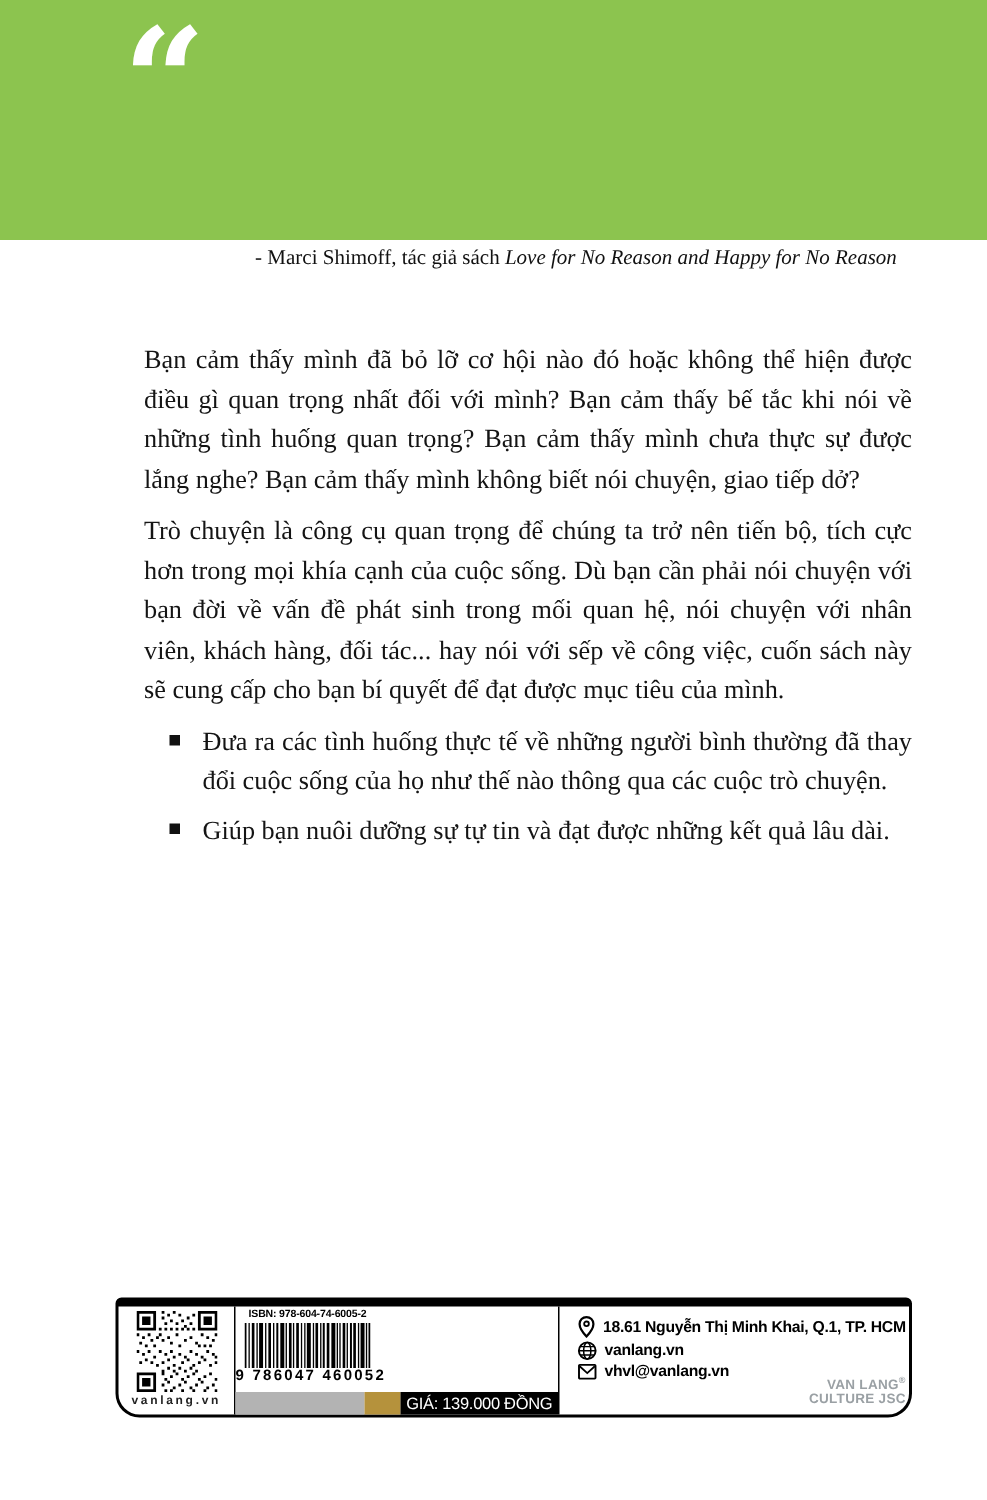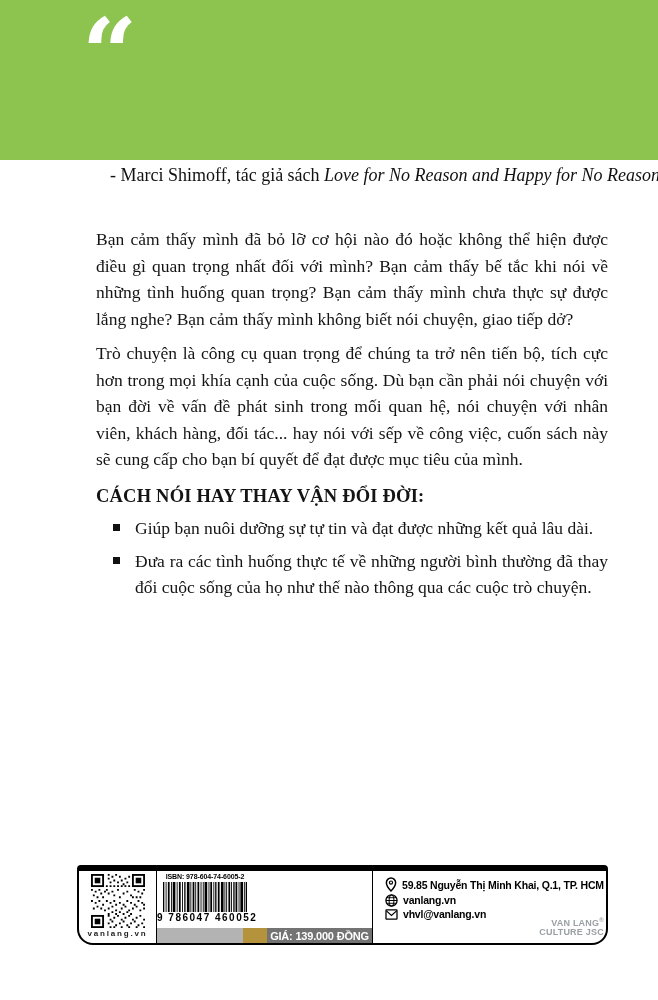--- a/index.html
+++ b/index.html
@@ -14,21 +14,21 @@
     position:absolute;left:82px;top:24px;color:#ffffff;
     font-family:"DejaVu Serif", serif;font-weight:bold;
     font-size:96px;line-height:60px;letter-spacing:-4px;
   }
   .quote-text{
     position:absolute;left:138px;top:26px;width:484px;
     color:#ffffff;font-style:italic;font-size:19.5px;line-height:33px;
   }
   .attribution{
     position:absolute;left:0;top:165px;width:658px;box-sizing:border-box;
-    padding-left:110px;text-align:center;font-size:18px;color:#111;
+    padding-left:110px;text-align:center;font-size:14px;color:#111;
     white-space:nowrap;
   }
   .attribution .books{font-style:italic;}
   
   .body-copy{
     position:absolute;left:96px;top:226px;width:512px;
     font-size:17.5px;line-height:26.5px;text-align:justify;
   }
   .body-copy p{margin:0 0 8px 0;}
   .section-heading{
@@ -73,21 +73,21 @@
   .ean-sub .code-label{font-size:6.5px;}
   .code-bars{display:block;margin:2px auto 0 auto;}
   .code-digits{
     font-size:10px;font-weight:bold;letter-spacing:1.5px;white-space:nowrap;
     margin-top:0px;color:#000;
   }
   .bottom-strip{position:absolute;left:0;right:0;bottom:0;height:15px;display:flex;}
   .strip-gray{width:86px;background:#b3b3b3;}
   .strip-gold{width:24px;background:#b5923c;}
   .strip-price{
-    flex:1;background:#737373;color:#fff;font-weight:bold;font-size:11px;
+    flex:1;background:#000000;color:#fff;font-weight:normal;font-size:11px;
     display:flex;align-items:center;justify-content:center;
     letter-spacing:-0.2px;white-space:nowrap;
   }
   .contact-col{flex:1;position:relative;padding:6px 8px 0 12px;box-sizing:border-box;}
   .contact-row{display:flex;align-items:center;margin-bottom:1.5px;}
   .contact-row svg{flex:0 0 auto;margin-right:5px;display:block;}
   .contact-txt{
     font-size:10.5px;font-weight:bold;color:#000;letter-spacing:-0.2px;white-space:nowrap;
   }
   .publisher-logo{
@@ -102,29 +102,28 @@
 <div class="page">
 
   <div class="quote-box">
     <div class="quote-mark">“</div>
   </div>
   <div class="attribution"><span>- Marci Shimoff, tác giả sách </span><span class="books">Love for No Reason and Happy for No Reason</span></div>
 
   <div class="body-copy">
     <p>Bạn cảm thấy mình đã bỏ lỡ cơ hội nào đó hoặc không thể hiện được điều gì quan trọng nhất đối với mình? Bạn cảm thấy bế tắc khi nói về những tình huống quan trọng? Bạn cảm thấy mình chưa thực sự được lắng nghe? Bạn cảm thấy mình không biết nói chuyện, giao tiếp dở?</p>
     <p>Trò chuyện là công cụ quan trọng để chúng ta trở nên tiến bộ, tích cực hơn trong mọi khía cạnh của cuộc sống. Dù bạn cần phải nói chuyện với bạn đời về vấn đề phát sinh trong mối quan hệ, nói chuyện với nhân viên, khách hàng, đối tác... hay nói với sếp về công việc, cuốn sách này sẽ cung cấp cho bạn bí quyết để đạt được mục tiêu của mình.</p>
-    <div class="section-heading">CÁCH NÓI HAY THAY VẬN ĐỔI ĐỜI:</div>
     <ul class="bullet-list">
       <li>
         <span class="bullet-sq"></span>
-        <span class="bullet-txt">Giúp bạn nuôi dưỡng sự tự tin và đạt được những kết quả lâu dài.</span>
+        <span class="bullet-txt">Đưa ra các tình huống thực tế về những người bình thường đã thay đổi cuộc sống của họ như thế nào thông qua các cuộc trò chuyện.</span>
       </li>
       <li>
         <span class="bullet-sq"></span>
-        <span class="bullet-txt">Đưa ra các tình huống thực tế về những người bình thường đã thay đổi cuộc sống của họ như thế nào thông qua các cuộc trò chuyện.</span>
+        <span class="bullet-txt">Giúp bạn nuôi dưỡng sự tự tin và đạt được những kết quả lâu dài.</span>
       </li>
     </ul>
   </div>
 
   <div class="footer-box">
 
     <svg width="0" height="0" style="position:absolute">
       <defs>
         <path id="bars" d="M0 0h1.5v34h-1.5zM3 0h1v34h-1zM5.5 0h2v34h-2zM9 0h1v34h-1zM11 0h3v34h-3zM15.5 0h1v34h-1zM18 0h2v34h-2zM21.5 0h1v34h-1zM24 0h1.5v34h-1.5zM27 0h3v34h-3zM31 0h1v34h-1zM33.5 0h2v34h-2zM36.5 0h1v34h-1zM39 0h2v34h-2zM42.5 0h1v34h-1zM45 0h1v34h-1zM47 0h3v34h-3zM51.5 0h1v34h-1zM53.5 0h2v34h-2zM57 0h1v34h-1zM59 0h1.5v34h-1.5zM62 0h2v34h-2zM65.5 0h3v34h-3zM69.5 0h1v34h-1zM71.5 0h1v34h-1zM74 0h2v34h-2zM77 0h1v34h-1zM79.5 0h1.5v34h-1.5zM82 0h2v34h-2zM85.5 0h1v34h-1zM87.5 0h3v34h-3zM91.5 0h1v34h-1zM93.5 0h1.5v34h-1.5z"></path>
       </defs>
@@ -164,21 +163,21 @@
           <div class="strip-price">GIÁ: 139.000 ĐỒNG</div>
         </div>
       </div>
 
       <div class="contact-col">
         <div class="contact-row">
           <svg width="12" height="15" viewBox="0 0 13 16">
             <path d="M6.5 1C3.7 1 1.5 3.2 1.5 6c0 3.8 5 9 5 9s5-5.2 5-9C11.5 3.2 9.3 1 6.5 1z" fill="none" stroke="#000" stroke-width="1.6"></path>
             <circle cx="6.5" cy="5.9" r="1.7" fill="none" stroke="#000" stroke-width="1.3"></circle>
           </svg>
-          <span class="contact-txt">59.85 Nguyễn Thị Minh Khai, Q.1, TP. HCM</span>
+          <span class="contact-txt">18.61 Nguyễn Thị Minh Khai, Q.1, TP. HCM</span>
         </div>
         <div class="contact-row">
           <svg width="13" height="13" viewBox="0 0 14 14">
             <circle cx="7" cy="7" r="6" fill="none" stroke="#000" stroke-width="1.4"></circle>
             <ellipse cx="7" cy="7" rx="2.6" ry="6" fill="none" stroke="#000" stroke-width="1.1"></ellipse>
             <line x1="1" y1="7" x2="13" y2="7" stroke="#000" stroke-width="1.1"></line>
             <line x1="1.8" y1="4" x2="12.2" y2="4" stroke="#000" stroke-width="1"></line>
             <line x1="1.8" y1="10" x2="12.2" y2="10" stroke="#000" stroke-width="1"></line>
           </svg>
           <span class="contact-txt">vanlang.vn</span>

